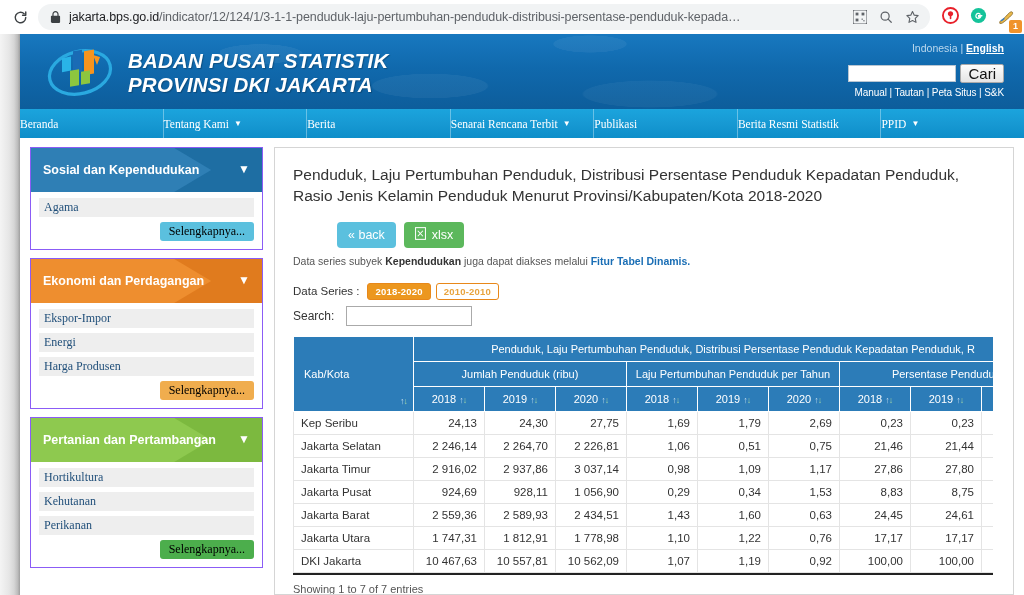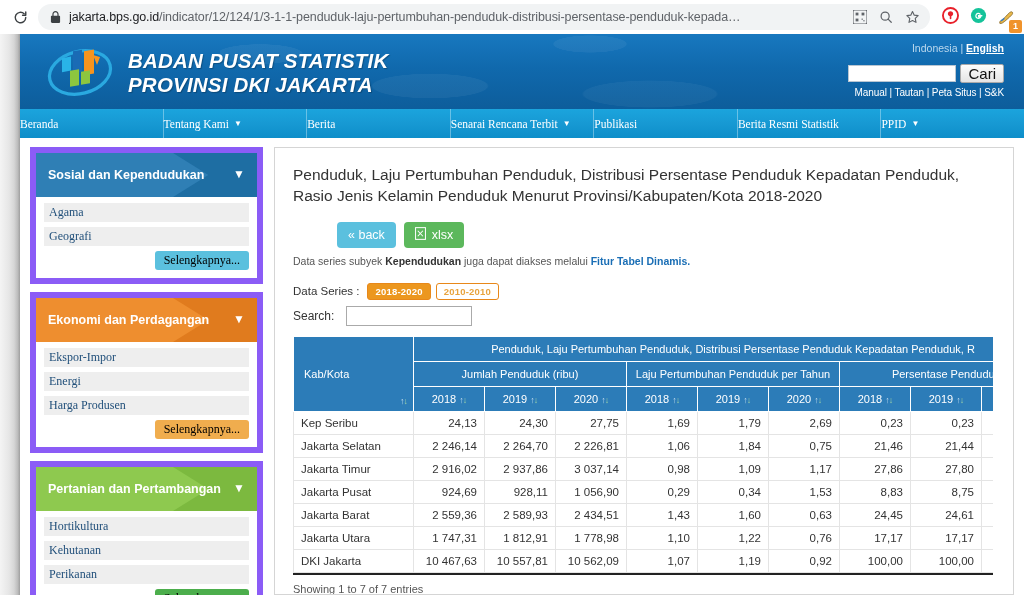--- a/index.html
+++ b/index.html
@@ -137,21 +137,21 @@
     font-family: "Liberation Serif", serif;
   }
   .nav-item:last-child { border-right: none; }
   .nav-caret { margin-left: 5px; font-size: 8px; }
 
   
   .content-row { display: flex; padding: 9px 10px 0 10px; gap: 11px; height: 457px;}
 
   
   .sidebar { width: 233px; flex: 0 0 233px; }
-  .panel { background:#ffffff; border:6px solid #8b5cf6; margin-bottom: 8px; }
+  .panel { background:#ffffff; border:1px solid #8b5cf6; margin-bottom: 8px; }
   .panel-head {
     height: 44px; position: relative;
     display: flex; align-items: center;
     padding-left: 12px;
     color: #ffffff;
     font-size: 12.5px;
     font-weight: 600;
     line-height: 1.15;
     cursor: pointer;
   }
@@ -414,21 +414,20 @@
       <div class="sidebar">
 
         <div class="panel">
           <div class="panel-head ph-blue">
             <span class="ribbon"></span>
             <span class="ptext">Sosial dan Kependudukan</span>
             <span class="chev">▼</span>
           </div>
           <div class="panel-body">
             <a class="panel-link">Agama</a>
-            <a class="panel-link">Geografi</a>
             <div class="more-row">
               <span class="more-btn mb-blue">Selengkapnya...</span>
             </div>
           </div>
         </div>
 
         <div class="panel">
           <div class="panel-head ph-orange">
             <span class="ribbon"></span>
             <span class="ptext">Ekonomi dan Perdagangan</span>
@@ -532,21 +531,21 @@
                 <td>0,23</td>
                 <td>0,23</td>
                 <td>0,26</td>
               </tr>
               <tr>
                 <td class="name">Jakarta Selatan</td>
                 <td>2 246,14</td>
                 <td>2 264,70</td>
                 <td>2 226,81</td>
                 <td>1,06</td>
-                <td>1,84</td>
+                <td>0,51</td>
                 <td>0,75</td>
                 <td>21,46</td>
                 <td>21,44</td>
                 <td>21,08</td>
               </tr>
               <tr>
                 <td class="name">Jakarta Timur</td>
                 <td>2 916,02</td>
                 <td>2 937,86</td>
                 <td>3 037,14</td>

